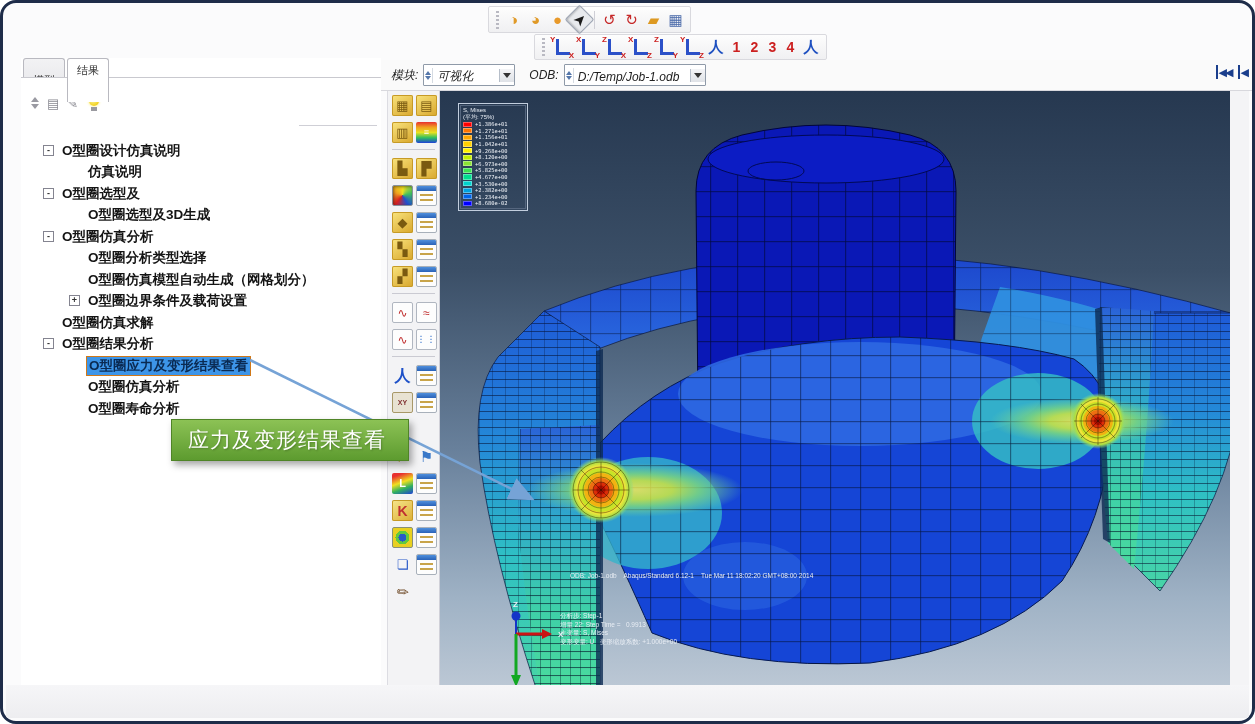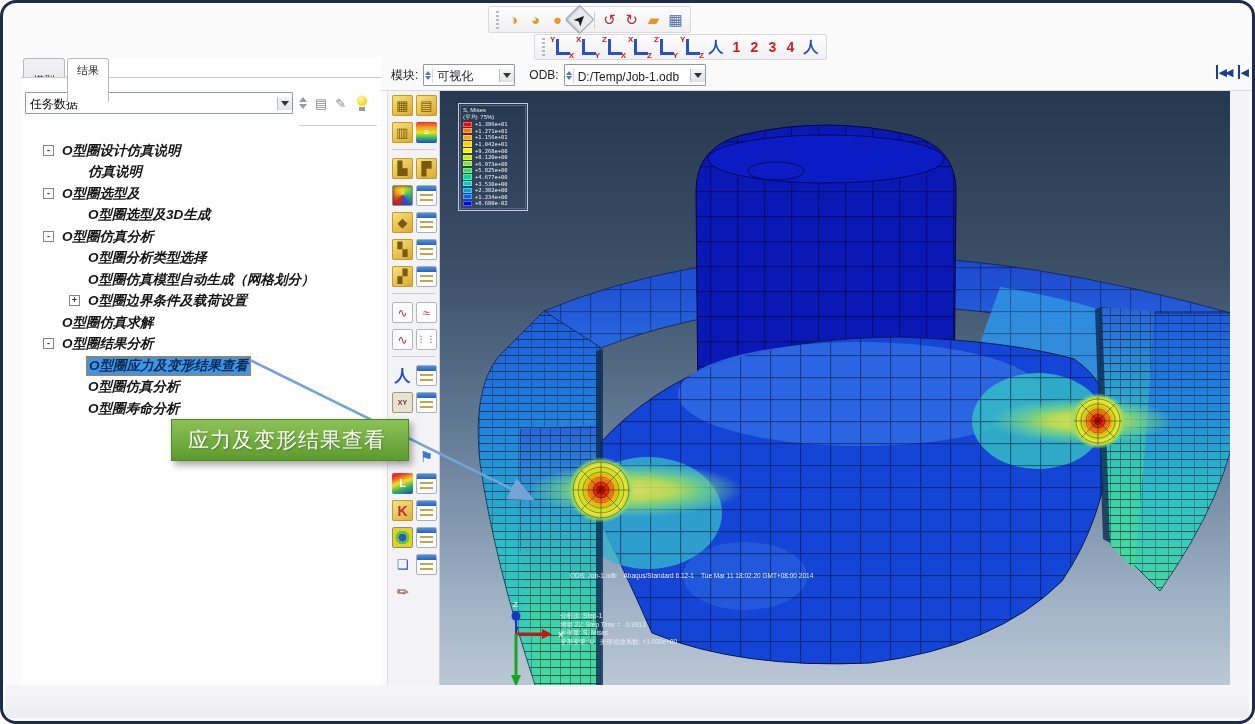--- a/index.html
+++ b/index.html
@@ -21,21 +21,21 @@
   .axisicon { position:relative; width:25px; height:22px; }
   .axisicon .vbar { position:absolute; left:7px; top:3px; width:3px; height:13px; background:#2b50c8; }
   .axisicon .hbar { position:absolute; left:7px; bottom:3px; width:14px; height:3px; background:#2b50c8; }
   .axisicon .l1 { position:absolute; left:1px; top:-1px; color:#cc2020; font-size:8px; font-weight:bold; }
   .axisicon .l2 { position:absolute; right:0px; bottom:-2px; color:#cc2020; font-size:8px; font-weight:bold; }
   .numbtn { color:#cc2020; font-weight:bold; font-size:14px; width:17px; text-align:center; }
   .triadico { color:#1d4fc0; font-weight:bold; font-size:15px; width:22px; text-align:center; }
 
   
   #module-bar { position:absolute; left:378px; top:57px; width:874px; height:31px; background:#fafafa;
-                border-bottom:1px solid #d8d8dd; display:flex; align-items:center; font-size:12px; color:#222; }
+                border-bottom:1px solid #d8d8dd; display:flex; align-items:center; font-size:12px; color:#222;font-style:italic; }
   .combo { display:flex; align-items:center; border:1px solid #8f9aa8; background:#fff; height:22px; border-radius:1px; }
   .combo .spin { width:9px; display:flex; flex-direction:column; justify-content:center; align-items:center; border-right:1px solid #d5dbe2; }
   .combo .spin i { width:0; height:0; border:3px solid transparent; }
   .combo .spin i.up { border-bottom:4px solid #5577aa; margin-bottom:1px; }
   .combo .spin i.dn { border-top:4px solid #5577aa; }
   .combo .val { padding:3px 6px 0 4px; font-size:12px; white-space:nowrap; }
   .combo .drop { width:15px; background:linear-gradient(#f4f5f7,#dfe2e7); border-left:1px solid #b6bec9;
                  display:flex; align-items:center; justify-content:center; }
   .combo .drop i { width:0; height:0; border:4px solid transparent; border-top:5px solid #333; margin-top:4px; }
   #player { position:absolute; right:8px; top:5px; display:flex; gap:6px; }
@@ -61,21 +61,21 @@
   .bulb .b { position:absolute; left:3px; bottom:0; width:6px; height:4px; background:#9a9aa0; }
   #task-hr { position:absolute; left:278px; top:47px; width:78px; height:1px; background:#cfcfd6; }
 
   #tree { position:absolute; left:2px; top:62px; width:356px; font-size:13.5px; font-weight:600; color:#141414; }
   .trow { height:21.5px; display:flex; align-items:center; white-space:nowrap; }
   .trow .slot { width:12px; height:12px; margin-right:5px; flex:0 0 12px; position:relative; }
   .trow.lvl0 { padding-left:20px; }
   .trow.lvl1 { padding-left:46px; }
   .expander { width:11px; height:11px; border:1px solid #848490; background:#fff; color:#333;
               font-size:9px; line-height:9px; text-align:center; font-weight:bold; }
-  .tlabel { padding:0 2px;font-style:italic; }
+  .tlabel { padding:0 2px; }
   .trow.selected .tlabel { background:#3d95e8; color:#0a2a52; border:1px solid #d07818; }
 
   
   #toolbox { position:absolute; left:384px; top:88px; width:53px; height:617px; background:#f3f3f5;
              border-left:1px solid #dcdce2; border-right:1px solid #d0d0d8; padding:4px 0 0 4px; }
   .tbx-row { display:flex; gap:3px; margin-bottom:6px; }
   .tbx-sep { height:1px; background:#cacad2; margin:2px 4px 8px 0; }
   .tbx { width:21px; height:21px; border-radius:2px; display:flex; align-items:center; justify-content:center;
          font-size:13px; line-height:1; }
   .ik-y     { background:linear-gradient(145deg,#f9e47e,#d8a62c); color:#7a5a10; box-shadow:inset 0 0 0 1px #c69a26; }
@@ -215,26 +215,20 @@
       </div>
   </div>
 
   <div id="left-panel">
     <div class="tabs">
       <div class="tab">模型</div>
       <div class="tab active">结果</div>
     </div>
     <div id="panel-body">
       <div id="task-row">
-        <div class="combo" id="task-combo">
-          <div class="val" style="flex:1">任务数据</div>
-          <div class="drop">
-              <i></i>
-            </div>
-        </div>
         <div class="spinner2">
             <i class="up"></i>
             <i class="dn"></i>
           </div>
         <span class="mini-ico">▤</span>
         <span class="mini-ico">✎</span>
         <span class="bulb">
             <span class="g"></span>
             <span class="b"></span>
           </span>

